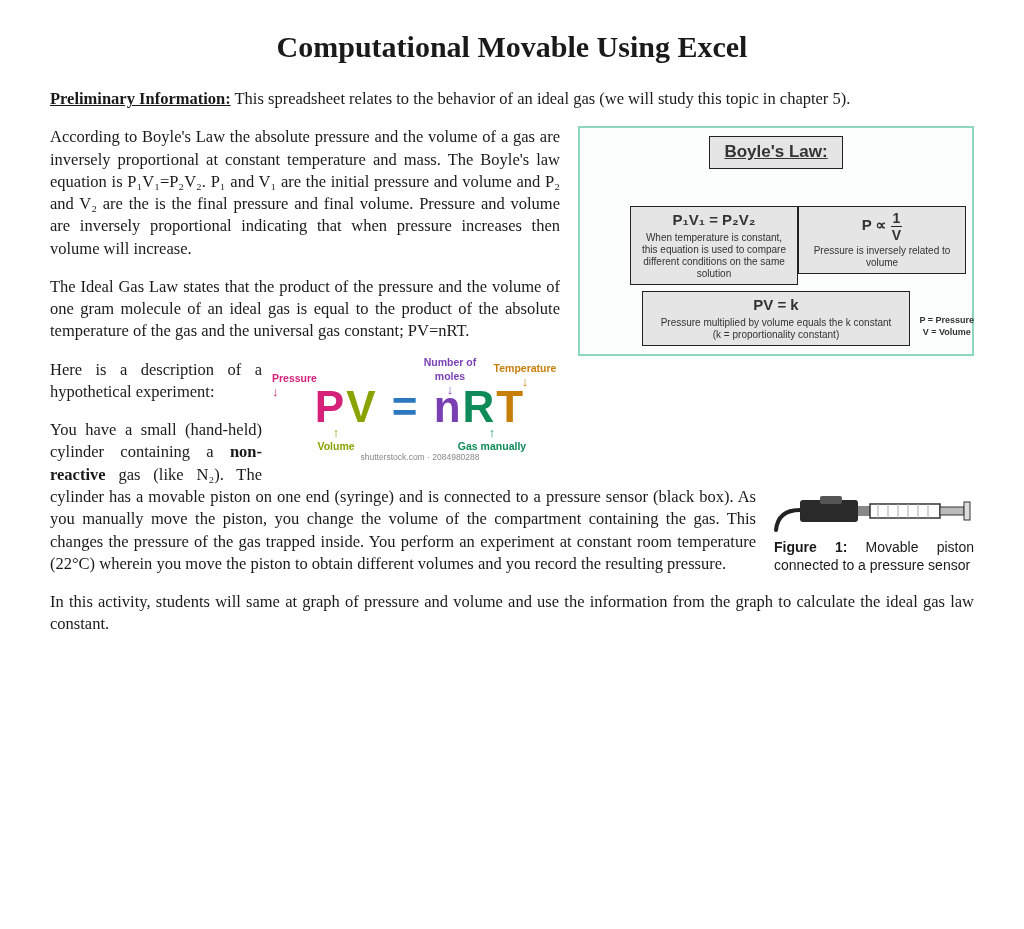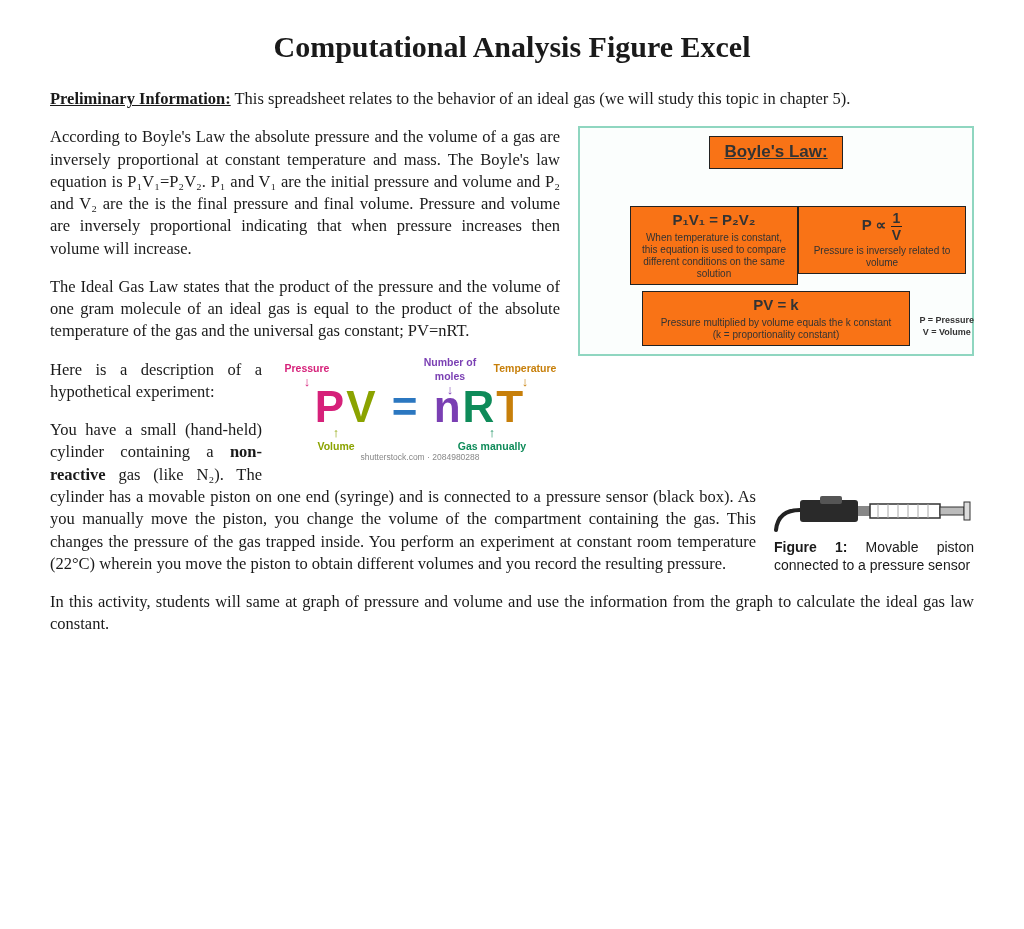--- a/index.html
+++ b/index.html
@@ -39,21 +39,21 @@
   .boyle-wrap {
     width: 380px;
     border: 2px solid #8fd6c0;
     background: #fbfefd;
     padding: 8px 6px 6px 6px;
     font-family: Arial, Helvetica, sans-serif;
     color: #333;
   }
   .box {
     border: 1.5px solid #222;
-    background: #f97316;
+    background: #e5e5e5;
     padding: 4px 8px;
     text-align: center;
     display: inline-block;
   }
   .bl-title {
     font-weight: bold;
     text-decoration: underline;
     font-size: 17px;
     padding: 4px 14px;
   }
@@ -139,21 +139,21 @@
     position: absolute;
     font-size: 10.5px;
     font-weight: bold;
     width: 70px;
   }
   .lbl .arr {
     display: block;
     font-size: 13px;
     line-height: 1;
   }
-  .lblP { left: -8px; top: 2px; text-align: center;}
+  .lblP { left: -8px; top: 12px; text-align: left;}
   .lblN { left: 140px; top: -4px; text-align: center; width:60px;}
   .lblT { left: 210px; top: 2px; text-align: center;}
   .lblV { left: 26px; bottom: 18px; text-align: center; width:60px;}
   .lblR { left: 172px; bottom: 18px; text-align: center; width:80px;}
   .shutter {
     font-size: 8.5px;
     color: #888;
     margin-top: 16px;
   }
   
@@ -170,21 +170,21 @@
   .fig1-cap b { font-weight: bold; }
   .sensor-svg {
     display: block;
     margin-bottom: 2px;
   }
   .nonreactive { font-weight: bold; }
 </style>
 </head>
 <body>
 
-<h1>Computational Analysis Figure Excel</h1>
+<h1>Computational Movable Using Excel</h1>
 
 <div class="section flow">
 
   <p class="para">
     <span class="prelim-label">Preliminary Information:</span><span>  This spreadsheet relates to the behavior of an ideal gas (we will study this topic in chapter 5).</span>
   </p>
 
   <div class="float-r boyle-wrap" style="position:relative;">
     <div class="bl-row1">
       <span class="box bl-title">Boyle's Law:</span>

